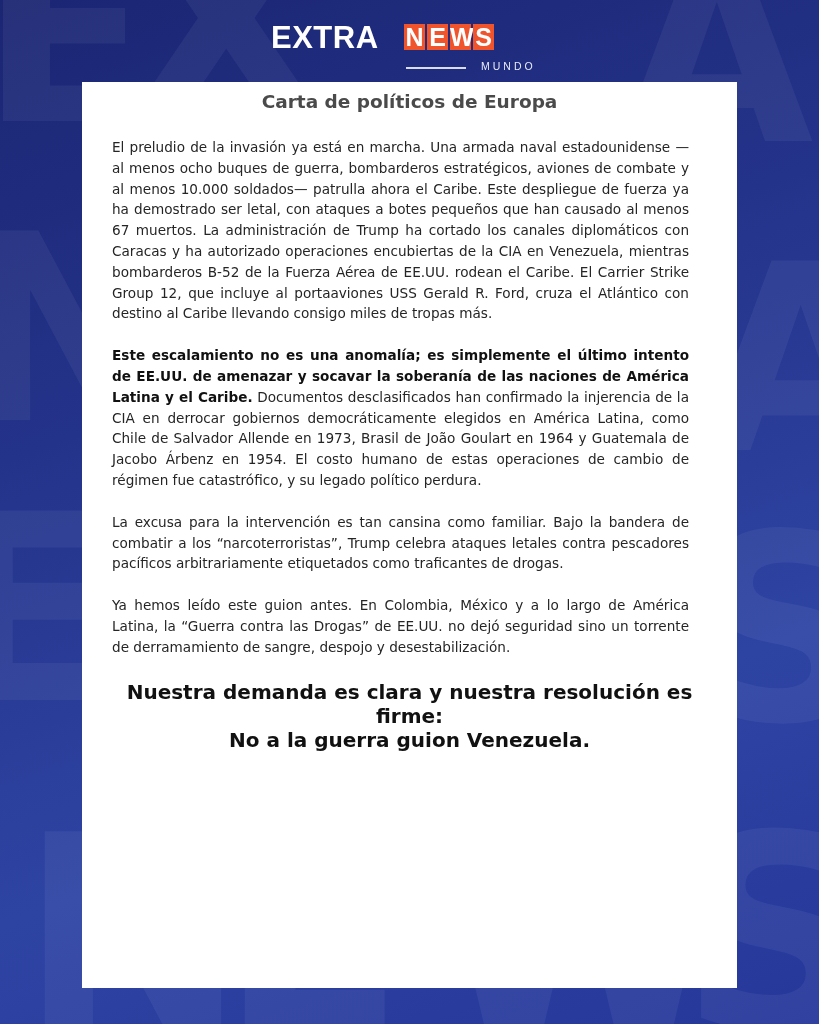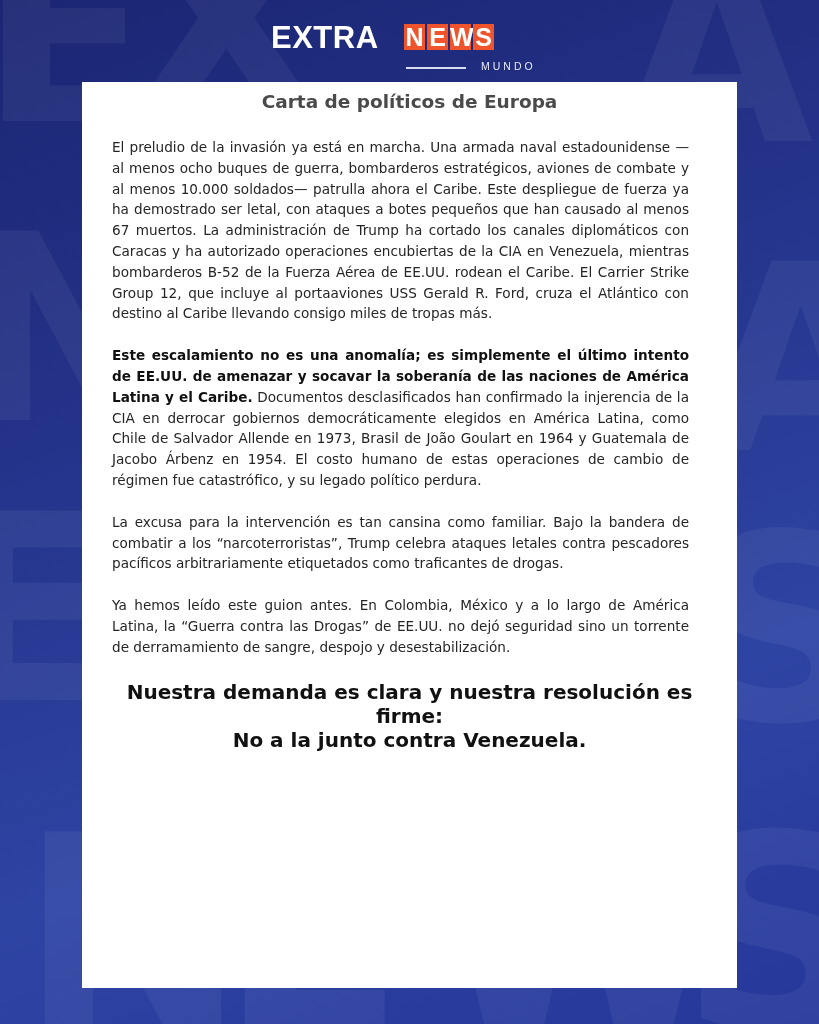--- a/index.html
+++ b/index.html
@@ -91,15 +91,15 @@
   <p class="para"><b>Este escalamiento no es una anomalía; es simplemente el último intento de EE.UU. de amenazar y socavar la soberanía de las naciones de América Latina y el Caribe.</b><span> Documentos desclasificados han confirmado la injerencia de la CIA en derrocar gobiernos democráticamente elegidos en América Latina, como Chile de Salvador Allende en 1973, Brasil de João Goulart en 1964 y Guatemala de Jacobo Árbenz en 1954. El costo humano de estas operaciones de cambio de régimen fue catastrófico, y su legado político perdura.</span></p>
 
 
   <p class="para"><span>La excusa para la intervención es tan cansina como familiar. Bajo la bandera de combatir a los “narcoterroristas”, Trump celebra ataques letales contra pescadores pacíficos arbitrariamente etiquetados como traficantes de drogas.</span></p>
 
   <p class="para"><span>Ya hemos leído este guion antes. En Colombia, México y a lo largo de América Latina, la “Guerra contra las Drogas” de EE.UU. no dejó seguridad sino un torrente de derramamiento de sangre, despojo y desestabilización.</span></p>
 
 
   <div class="closing">
     <div>Nuestra demanda es clara y nuestra resolución es firme:</div>
-    <div>No a la junto contra Venezuela.</div>
+    <div>No a la guerra guion Venezuela.</div>
   </div>
 </div>
 
 </body></html>

